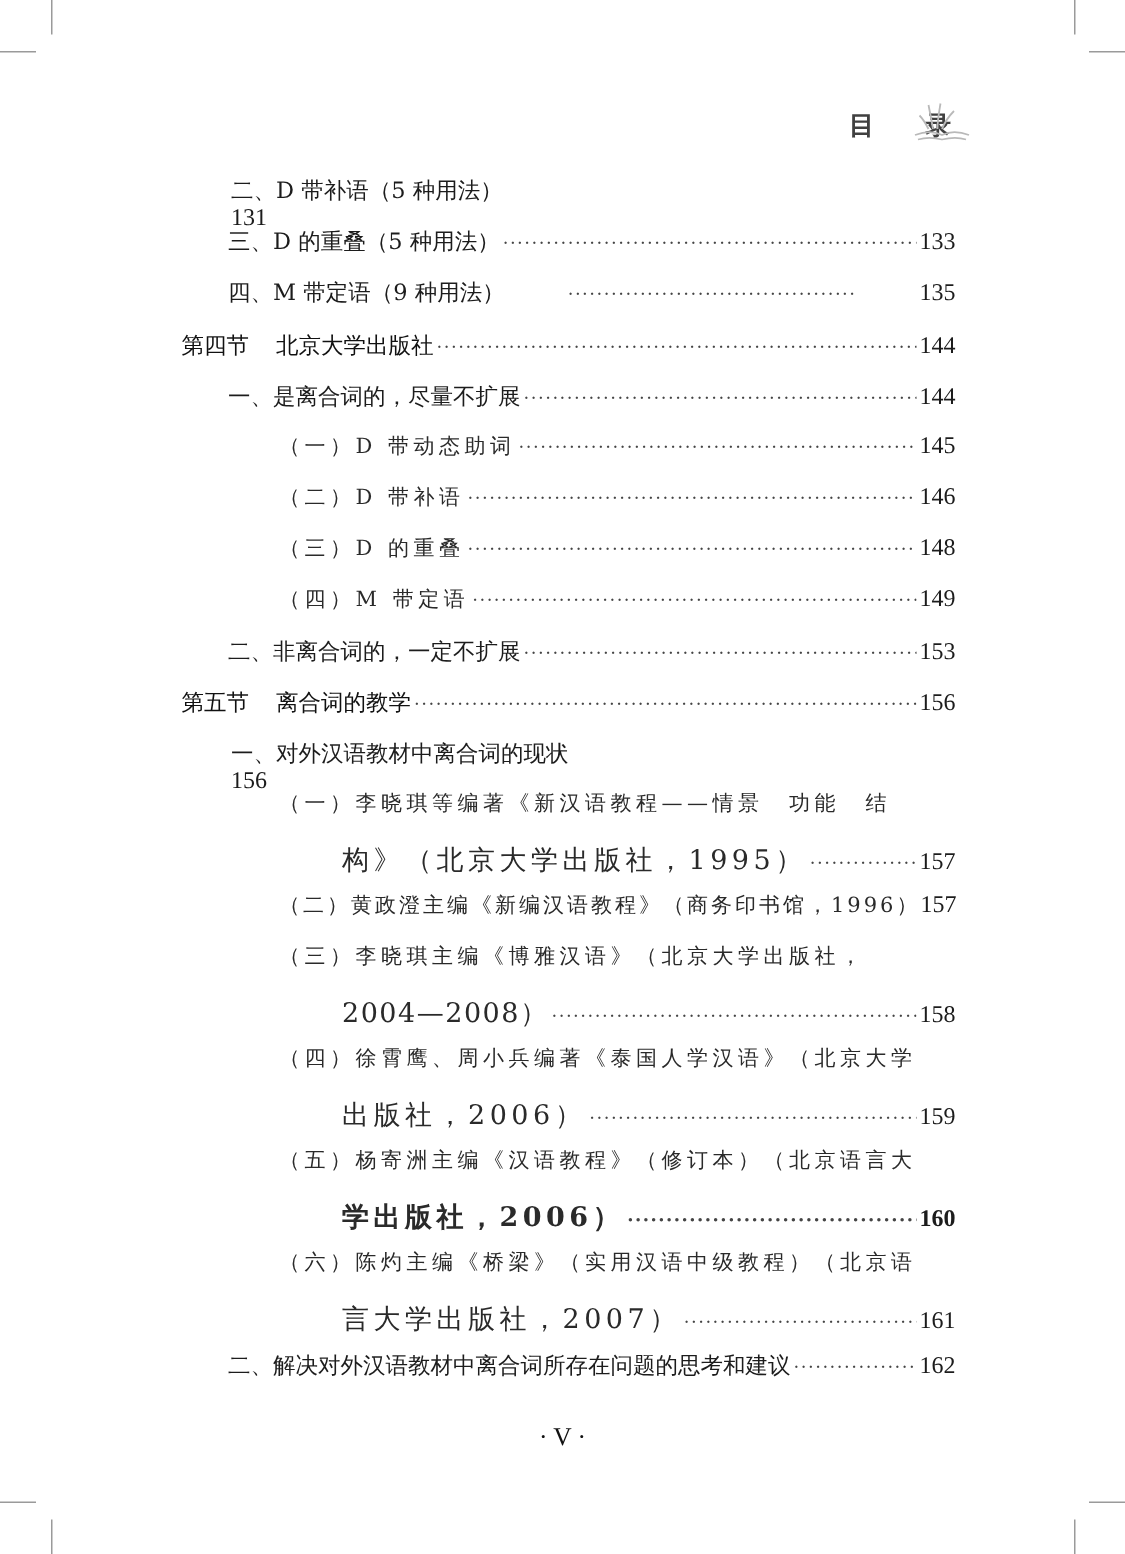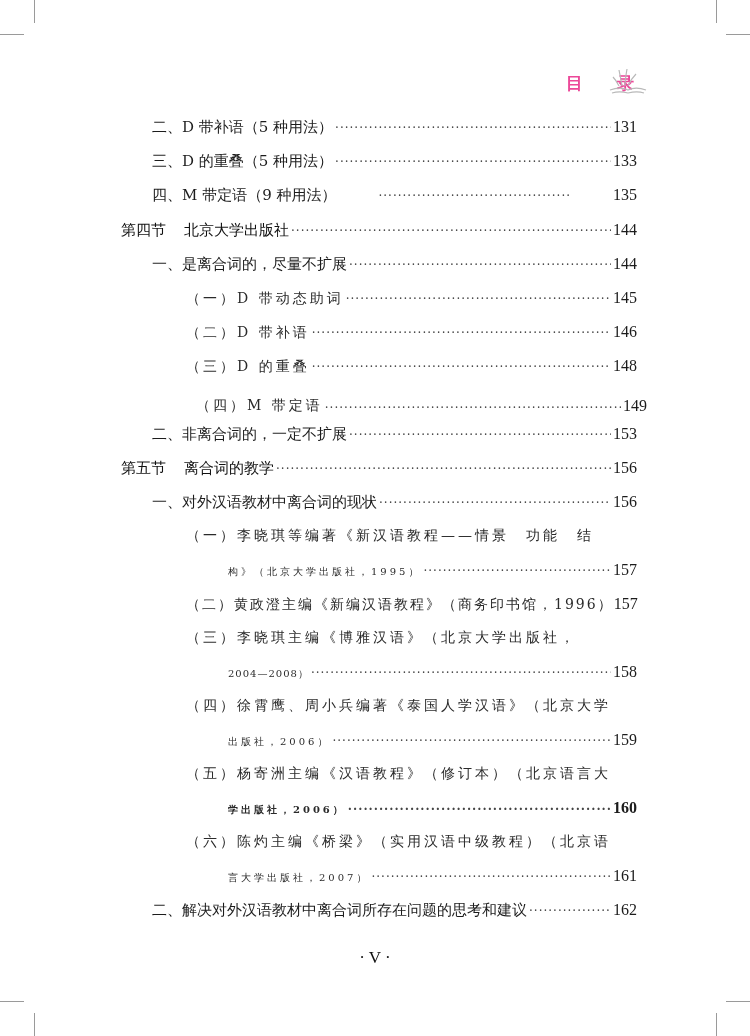--- a/index.html
+++ b/index.html
@@ -9,21 +9,21 @@
       font-family: "DejaVu Serif", "Liberation Serif", serif;
     }
     .crop { position: absolute; background: #9a9a9a; }
     .crop.v { width: 1px; }
     .crop.h { height: 1px; }
 
     .running-head {
       position: absolute; top: 72px; left: 566px;
       display: flex; align-items: center;
       font-family: "DejaVu Sans", "Liberation Sans", sans-serif;
-      font-size: 17px; font-weight: bold; color: #ec4899;
+      font-size: 17px; font-weight: bold; color: #404040;
       letter-spacing: 14px;
     }
     .running-head .logo { position: absolute; left: 42px; top: -6px; width: 40px; height: 30px; }
 
     .toc { position: absolute; left: 0; top: 0; width: 750px; }
     .row {
       position: absolute; left: 0; height: 24px;
       display: flex; align-items: baseline;
       font-size: 15px; white-space: nowrap;
     }
@@ -34,21 +34,21 @@
     }
     .row .leader::after { content: "································································································································"; }
     .row .page {
       flex: 0 0 auto; font-family: "Liberation Serif", "DejaVu Serif", serif; font-size: 16px;
     }
     .row.section .label {
       font-family: "DejaVu Sans", "Liberation Sans", sans-serif; font-size: 15px; color: #111;
     }
     .row.section .label .num { margin-right: 18px; }
     .row.sub .label { letter-spacing: 3px; font-size: 14px; color: #2a2a2a; }
-    .row.cont .label { font-size: 10px; letter-spacing: 3px; color: #2a2a2a; text-align: center; }
+    .row.cont .label { font-size: 18px; letter-spacing: 3px; color: #2a2a2a; text-align: center; }
     .row .leader.hidden { visibility: hidden; }
 
     .folio {
       position: absolute; top: 948px; left: 0; width: 750px; text-align: center;
       font-family: "Liberation Serif", "DejaVu Serif", serif; font-size: 17px; color: #111;
     }
   </style>
 </head>
 <body>
 
@@ -70,21 +70,21 @@
       <path d="M20 20 C22 15 25 11 28 8"></path>
       <path d="M11 20 C9 16 7 13 5 11"></path>
       <path d="M2 24 C10 21 16 22 20 24 C24 22 30 21 38 24"></path>
       <path d="M4 27 C11 25 16 26 20 27 C24 26 30 25 36 27"></path>
     </g>
   </svg>
 </div>
 
 <div class="toc">
 
-  <div class="row item" style="top:118px;left:152px;width:485px;">
+  <div class="row item" style="top:118px;left:152px;width:485px;flex-direction:column;">
     <span class="label">二、D 带补语（5 种用法）</span>
     <span class="leader"></span>
     <span class="page">131</span>
   </div>
   <div class="row item" style="top:152px;left:152px;width:485px;">
     <span class="label">三、D 的重叠（5 种用法）</span>
     <span class="leader"></span>
     <span class="page">133</span>
   </div>
   <div class="row item" style="top:186px;left:152px;width:485px;gap:40px;">
@@ -113,39 +113,39 @@
   <div class="row sub" style="top:323px;left:186px;width:451px;">
     <span class="label">（二）D 带补语</span>
     <span class="leader"></span>
     <span class="page">146</span>
   </div>
   <div class="row sub" style="top:357px;left:186px;width:451px;">
     <span class="label">（三）D 的重叠</span>
     <span class="leader"></span>
     <span class="page">148</span>
   </div>
-  <div class="row sub" style="top:391px;left:196px;width:451px;align-items:flex-end;">
+  <div class="row sub" style="top:391px;left:186px;width:451px;">
     <span class="label">（四）M 带定语</span>
     <span class="leader"></span>
     <span class="page">149</span>
   </div>
 
   <div class="row item" style="top:425px;left:152px;width:485px;">
     <span class="label">二、非离合词的，一定不扩展</span>
     <span class="leader"></span>
     <span class="page">153</span>
   </div>
 
   <div class="row section" style="top:459px;left:121px;width:516px;">
     <span class="label"><span class="num">第五节</span><span>离合词的教学</span></span>
     <span class="leader"></span>
     <span class="page">156</span>
   </div>
 
-  <div class="row item" style="top:493px;left:152px;width:485px;">
+  <div class="row item" style="top:493px;left:152px;width:485px;flex-direction:column;">
     <span class="label">一、对外汉语教材中离合词的现状</span>
     <span class="leader"></span>
     <span class="page">156</span>
   </div>
 
   <div class="row sub" style="top:527px;left:186px;width:451px;">
     <span class="label">（一）李晓琪等编著《新汉语教程——情景　功能　结</span>
   </div>
   <div class="row cont" style="top:561px;left:228px;width:409px;">
     <span class="label">构》（北京大学出版社，1995）</span>

